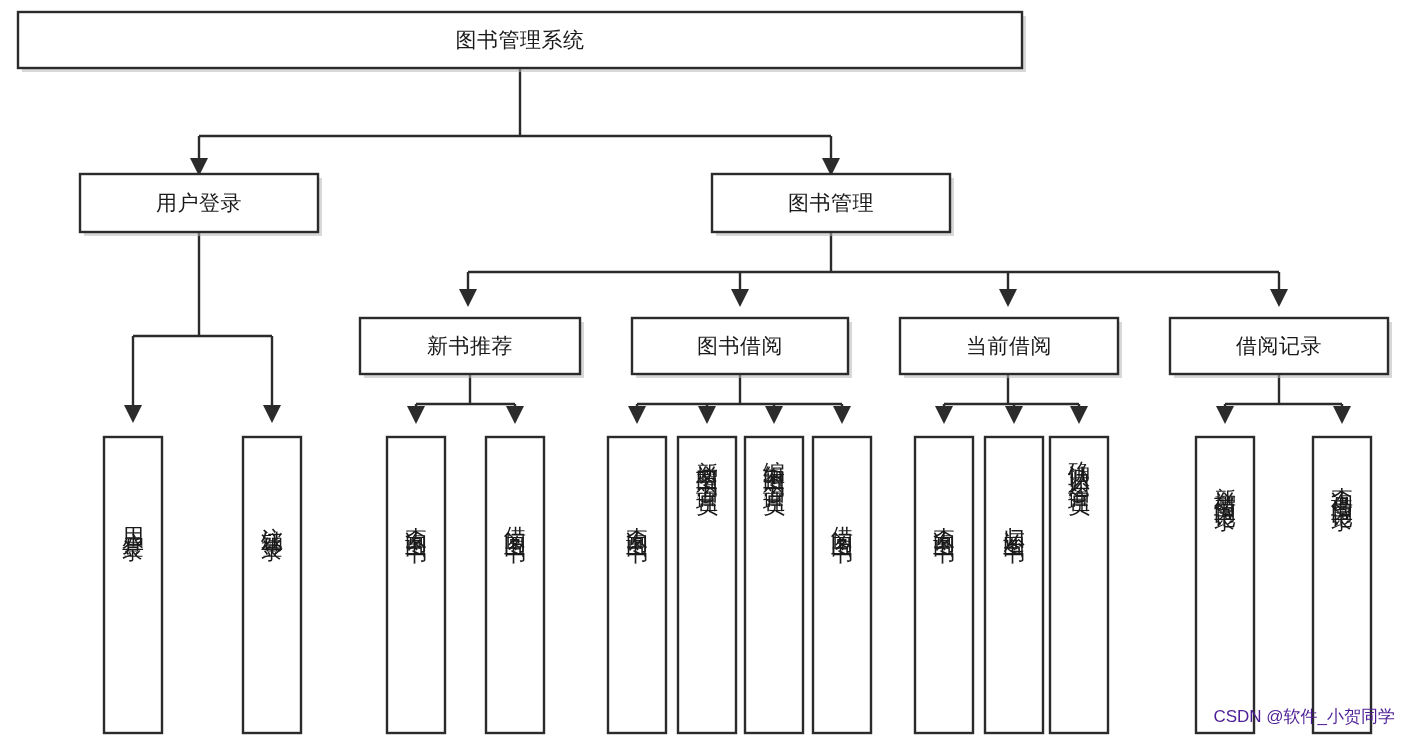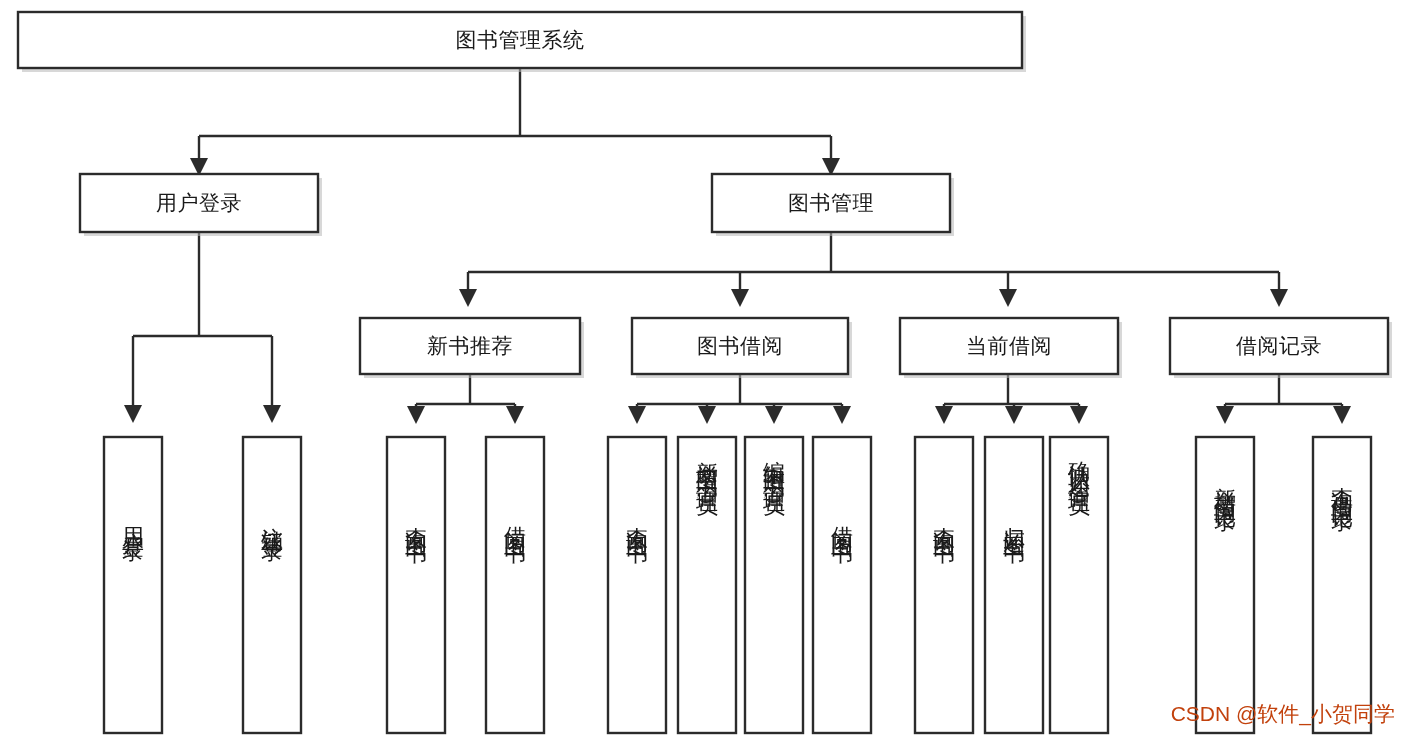--- a/index.html
+++ b/index.html
@@ -53,22 +53,22 @@
     fill: #1a1a1a;
     text-anchor: middle;
     dominant-baseline: middle;
     letter-spacing: 0.5px;
   }
   .watermark {
     position: absolute;
     right: 10px;
     bottom: 4px;
     font-family: "Liberation Sans", "DejaVu Sans", sans-serif;
-    font-size: 21px;
-    color: #c2410c;
+    font-size: 17px;
+    color: #4c1d95;
     white-space: nowrap;
     user-select: none;
     pointer-events: none;
   }
   .vtext-box {
     position: absolute;
     display: flex;
     align-items: flex-start;
     justify-content: center;
     box-sizing: border-box;

